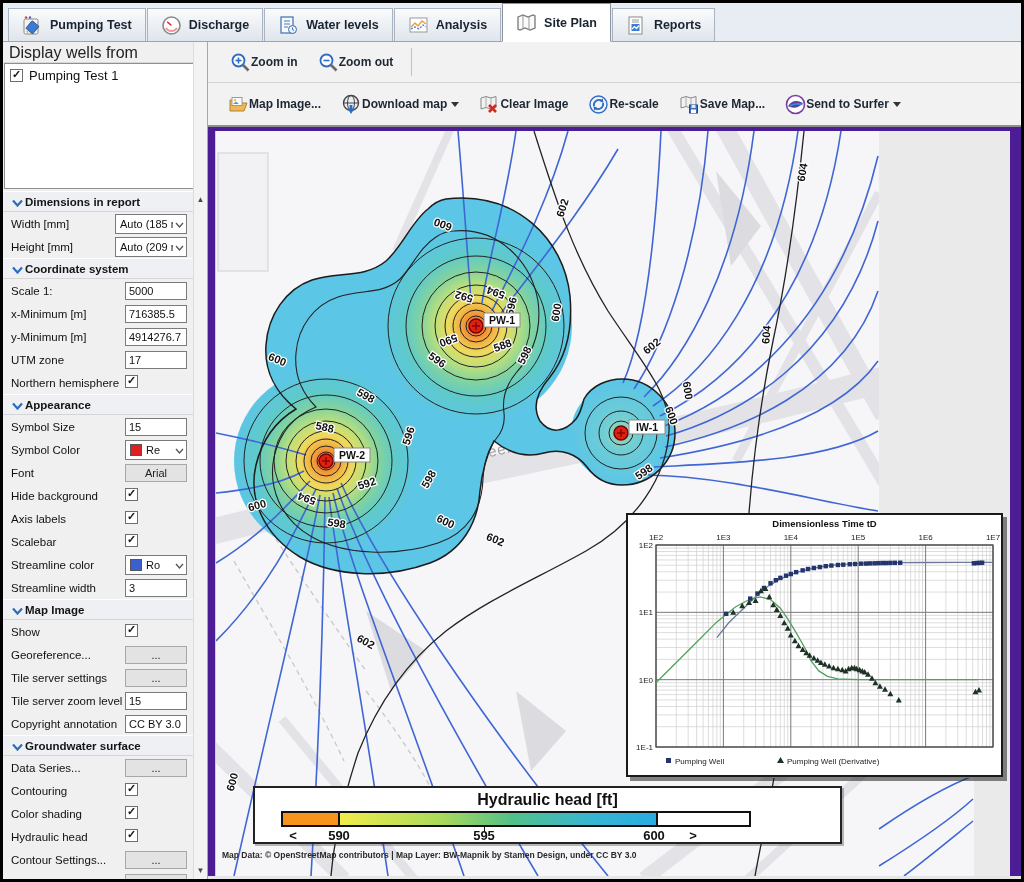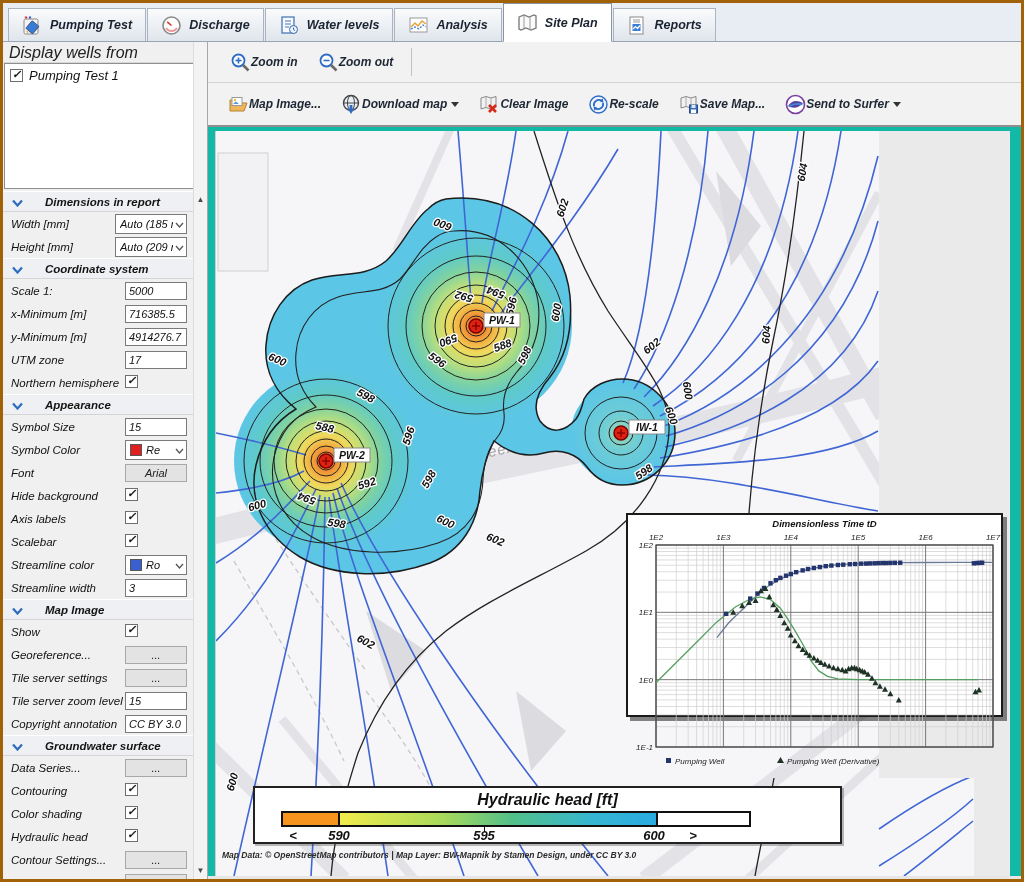--- a/index.html
+++ b/index.html
@@ -1,18 +1,18 @@
 <!DOCTYPE html>
 <html><head>
 <meta charset="utf-8">
 <style>
   html,body{margin:0;padding:0;width:1024px;height:882px;overflow:hidden;background:#fff;
     font-family:"Liberation Sans",sans-serif;}
   *{box-sizing:border-box;}
-  .window{position:absolute;inset:0;border:3px solid #a16207;background:#14b8a6;font-style:italic;}
+  .window{position:absolute;inset:0;border:3px solid #000000;background:#4c1d95;}
 
   
   .tabbar{position:absolute;left:0;top:0;right:0;height:39px;background:#e8edf4;
     border-bottom:1px solid #9aa4b2;display:flex;align-items:flex-end;padding-left:5px;}
   .tab{display:flex;align-items:center;gap:7px;height:33px;padding:0 13px;margin-right:1px;
     background:linear-gradient(#fafbfc,#dfe5ec);border:1px solid #aab3bf;border-bottom:none;
     font-size:12.5px;font-weight:bold;color:#1a2330;cursor:default;}
   .tab.active{height:39px;background:#fff;border-color:#8a94a2;margin-bottom:-1px;
     border-bottom:1px solid #fff;z-index:3;}
   .tab .ticon{width:21px;height:21px;display:inline-block;}
@@ -22,21 +22,21 @@
     border-right:1px solid #a8a8a8;overflow:hidden;}
   .dw-header{height:21px;line-height:21px;padding-left:6px;font-size:16px;color:#222;
     border-bottom:1px solid #d8d8d8;}
   .wells-box{margin:0 1px;height:126px;background:#fff;border:1px solid #8f8f8f;padding:4px 5px;}
   .well-item{display:flex;align-items:center;gap:6px;font-size:13px;color:#111;}
   .props{position:absolute;top:149px;left:0;right:0;bottom:0;overflow:hidden;padding-right:14px;}
   .vsb{position:absolute;right:0;top:0;bottom:0;width:14px;background:#f3f3f3;border-left:1px solid #dcdcdc;}
   .vsb .arr{position:absolute;left:0;width:13px;height:15px;color:#4a4a4a;font-size:8px;
     text-align:center;line-height:15px;}
   .sec-h{display:flex;align-items:center;height:21px;background:#eef0f3;border-top:1px solid #fff;
-    border-bottom:1px solid #d5d5d5;padding-left:9px;gap:22px;}
+    border-bottom:1px solid #d5d5d5;padding-left:9px;gap:2px;}
   .sec-h .title{font-size:11.5px;font-weight:bold;color:#141414;}
   .prow{display:flex;align-items:center;height:23px;padding:0 6px 0 8px;}
   .prow .lbl{flex:1;font-size:11.5px;color:#111;white-space:nowrap;}
   .inp{width:62px;height:18px;background:#fff;border:1px solid #7a7a7a;font-size:11px;
     line-height:16px;padding:0 3px;color:#111;overflow:hidden;white-space:nowrap;}
   .dd{height:20px;background:#fff;border:1px solid #7a7a7a;display:flex;align-items:center;
     font-size:11px;color:#111;padding:0 2px 0 4px;}
   .dd.wide{width:72px;}
   .dd.color{width:62px;}
   .dd .val{flex:1;overflow:hidden;white-space:nowrap;}
@@ -57,21 +57,21 @@
   .tbtn .icon{width:21px;height:21px;display:inline-block;}
   .caret{width:0;height:0;border-left:4px solid transparent;border-right:4px solid transparent;
     border-top:5px solid #333;margin-left:4px;}
   .sep{width:1px;height:28px;background:#c2c2c2;margin:0 8px;}
 
   
   .map{position:absolute;left:212px;top:128px;width:795px;height:745px;background:#f6f6f8;
     overflow:hidden;border-left:1px solid #cfcfcf;}
   .below-map{position:absolute;left:205px;right:0;bottom:0;height:3px;background:#e6e6e6;}
 
-  .inset{position:absolute;left:410px;top:382px;width:377px;height:204px;background:#fff;
+  .inset{position:absolute;left:410px;top:382px;width:377px;height:264px;background:#fff;
     border:2px solid #1a1a1a;box-shadow:4px 4px 0 rgba(35,35,35,0.55);}
   .maplegend{position:absolute;left:37px;top:655px;width:589px;height:58px;background:#fff;
     border:2px solid #222;box-shadow:2px 2px 0 rgba(60,60,60,0.35);}
   .maplegend .ltitle{position:absolute;left:0;right:0;top:3px;text-align:center;font-size:16px;
     font-weight:bold;color:#111;}
   .cbar{position:absolute;left:26px;top:23px;width:470px;height:16px;border:2px solid #111;}
   .cbound{position:absolute;top:23px;width:2px;height:16px;background:#111;}
   .ctick{position:absolute;top:39px;width:1px;height:5px;background:#111;}
   .lnum{position:absolute;top:40px;transform:translateX(-50%);font-size:13px;font-weight:bold;color:#111;}
   .copyright{position:absolute;left:6px;top:719px;font-size:8.5px;font-weight:bold;color:#2a2a2a;}

